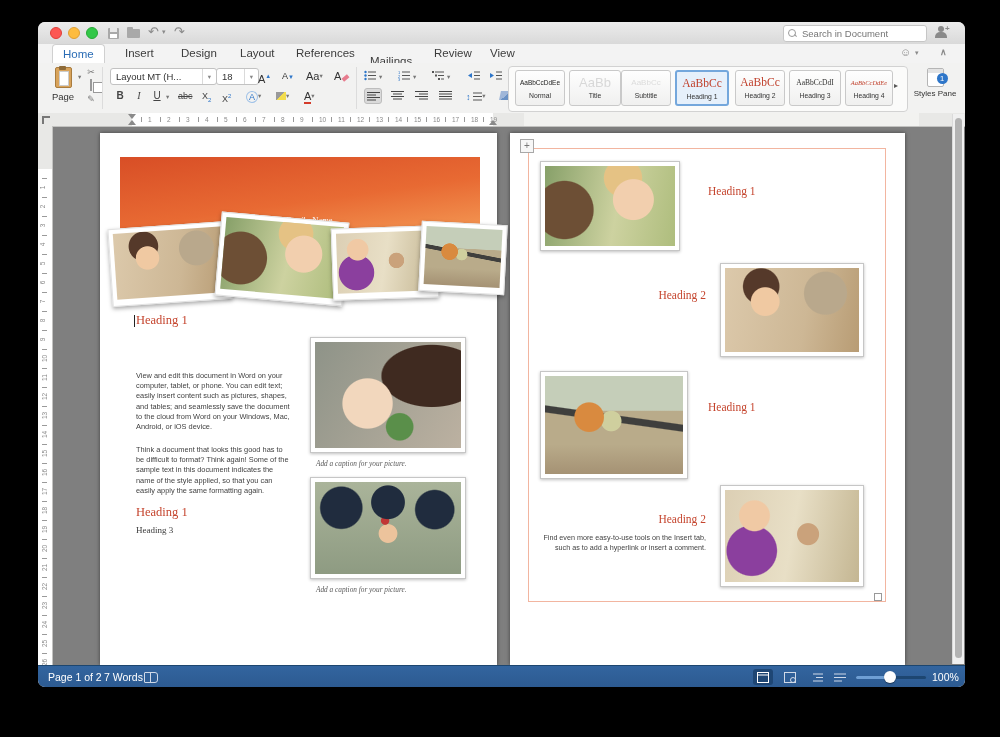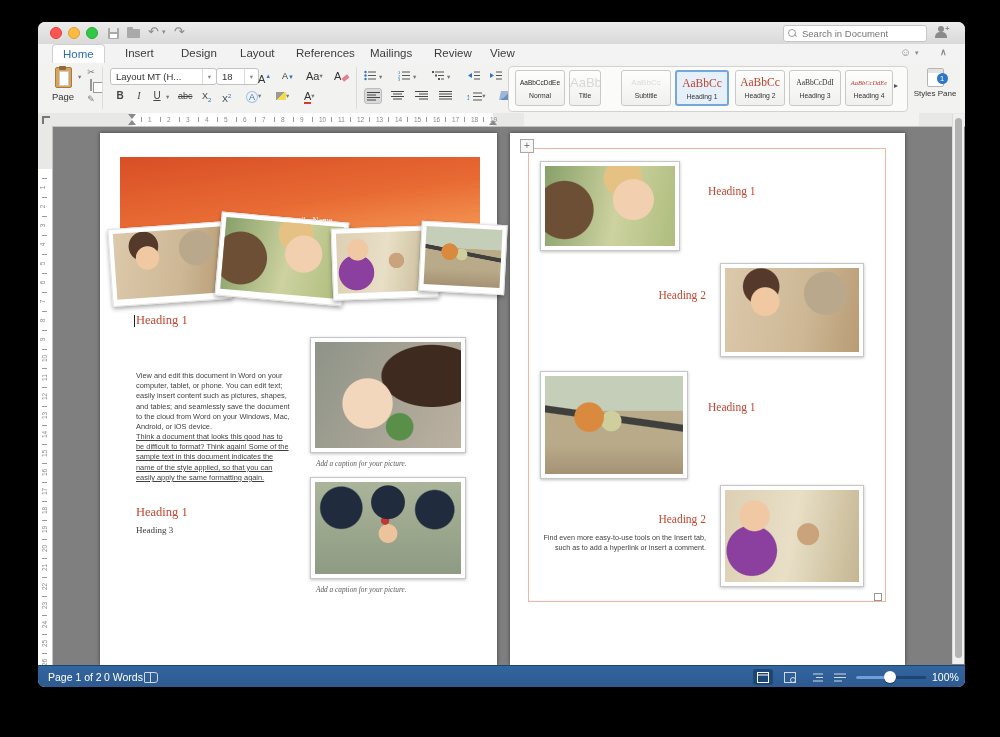--- a/index.html
+++ b/index.html
@@ -190,21 +190,21 @@
           <span class="plus">+</span>
     </div>
   </div>
 
   <div id="tabbar" class="abs">
     <span class="abs tab active" style="left:14px;">Home</span>
     <span class="abs tab" style="left:77px;">Insert</span>
     <span class="abs tab" style="left:133px;">Design</span>
     <span class="abs tab" style="left:192px;">Layout</span>
     <span class="abs tab" style="left:248px;">References</span>
-    <span class="abs tab" style="left:322px;">Mailings</span>
+    <span class="abs tab" style="left:322px;margin-top:8px;">Mailings</span>
     <span class="abs tab" style="left:386px;">Review</span>
     <span class="abs tab" style="left:442px;">View</span>
     <span id="smiley" class="abs">☺</span>
     <span id="smiley-caret" class="abs">▾</span>
     <span id="collapse" class="abs">∧</span>
   </div>
 
   <div id="ribbon" class="abs">
     <div id="paste-btn" class="abs">
       <div class="clipboard"></div>
@@ -360,21 +360,21 @@
             <rect x="0.5" y="0.5" width="10" height="10" fill="none" stroke="#555"></rect>
             <line x1="5.5" y1="0" x2="5.5" y2="11" stroke="#bbb"></line>
             <line x1="0" y1="5.5" x2="11" y2="5.5" stroke="#bbb"></line>
           </svg><span class="caret">▾</span></span>
 
     <div id="gallery" class="abs">
       <div class="abs stbox" style="left:6px;width:50px;">
             <span class="stsample s-normal">AaBbCcDdEe</span>
             <span class="stlabel">Normal</span>
           </div>
-      <div class="abs stbox" style="left:60px;width:32px;">
+      <div class="abs stbox" style="left:60px;width:52px;">
             <span class="stsample s-title">AaBb</span>
             <span class="stlabel">Title</span>
           </div>
       <div class="abs stbox" style="left:112px;width:50px;">
             <span class="stsample s-subtitle">AaBbCc</span>
             <span class="stlabel">Subtitle</span>
           </div>
       <div class="abs stbox sel" style="left:166px;width:54px;">
             <span class="stsample s-red">AaBbCc</span>
             <span class="stlabel">Heading 1</span>
@@ -476,21 +476,21 @@
       <div class="abs snap" style="left:232px;top:94px;width:96px;height:60px;transform:rotate(-2deg);">
             <div class="ph ph-girls"></div>
           </div>
       <div class="abs snap" style="left:320px;top:90px;width:76px;height:58px;transform:rotate(3deg);">
             <div class="ph ph-jeep"></div>
           </div>
 
       <div class="abs cursor" style="left:34px;top:182px;"></div>
       <div class="abs doc-h1" style="left:36px;top:180px;">Heading 1</div>
       <div class="abs doc-p" style="left:36px;top:238px;width:154px;">View and edit this document in Word on your computer, tablet, or phone. You can edit text; easily insert content such as pictures, shapes, and tables; and seamlessly save the document to the cloud from Word on your Windows, Mac, Android, or iOS device.</div>
-      <div class="abs doc-p" style="left:36px;top:299px;width:154px;text-decoration:underline;">Think a document that looks this good has to be difficult to format? Think again! Some of the sample text in this document indicates the name of the style applied, so that you can easily apply the same formatting again.</div>
+      <div class="abs doc-p" style="left:36px;top:312px;width:154px;">Think a document that looks this good has to be difficult to format? Think again! Some of the sample text in this document indicates the name of the style applied, so that you can easily apply the same formatting again.</div>
       <div class="abs doc-h1" style="left:36px;top:372px;">Heading 1</div>
       <div class="abs doc-h3" style="left:36px;top:392px;">Heading 3</div>
 
       <div class="abs framed" style="left:210px;top:204px;width:146px;height:106px;">
             <div class="ph ph-baby"></div>
           </div>
       <div class="abs doc-cap" style="left:216px;top:326px;">Add a caption for your picture.</div>
       <div class="abs framed" style="left:210px;top:344px;width:146px;height:92px;">
             <div class="ph ph-grad"></div>
           </div>
@@ -524,21 +524,21 @@
           </div>
     </div>
 
     <div id="scrollbar" class="abs">
       <div id="scrollthumb"></div>
     </div>
   </div>
 
   <div id="statusbar" class="abs">
     <span class="abs txt" style="left:10px;">Page 1 of 2</span>
-    <span class="abs txt" style="left:66px;">0 Words</span>
+    <span class="abs txt" style="left:66px;">7 Words</span>
     <span class="book-ic"></span>
     <span class="abs sic sel" style="left:715px;">
       <svg width="12" height="11" style="margin-top:3px;">
             <rect x="0.5" y="0.5" width="11" height="10" fill="none" stroke="#fff"></rect>
             <line x1="0" y1="3" x2="12" y2="3" stroke="#fff"></line>
           </svg></span>
     <span class="abs sic" style="left:742px;">
       <svg width="12" height="11" style="margin-top:3px;">
             <rect x="0.5" y="0.5" width="11" height="10" fill="none" stroke="#cfd9e8"></rect>
             <circle cx="9" cy="8" r="2.5" fill="none" stroke="#cfd9e8"></circle>

